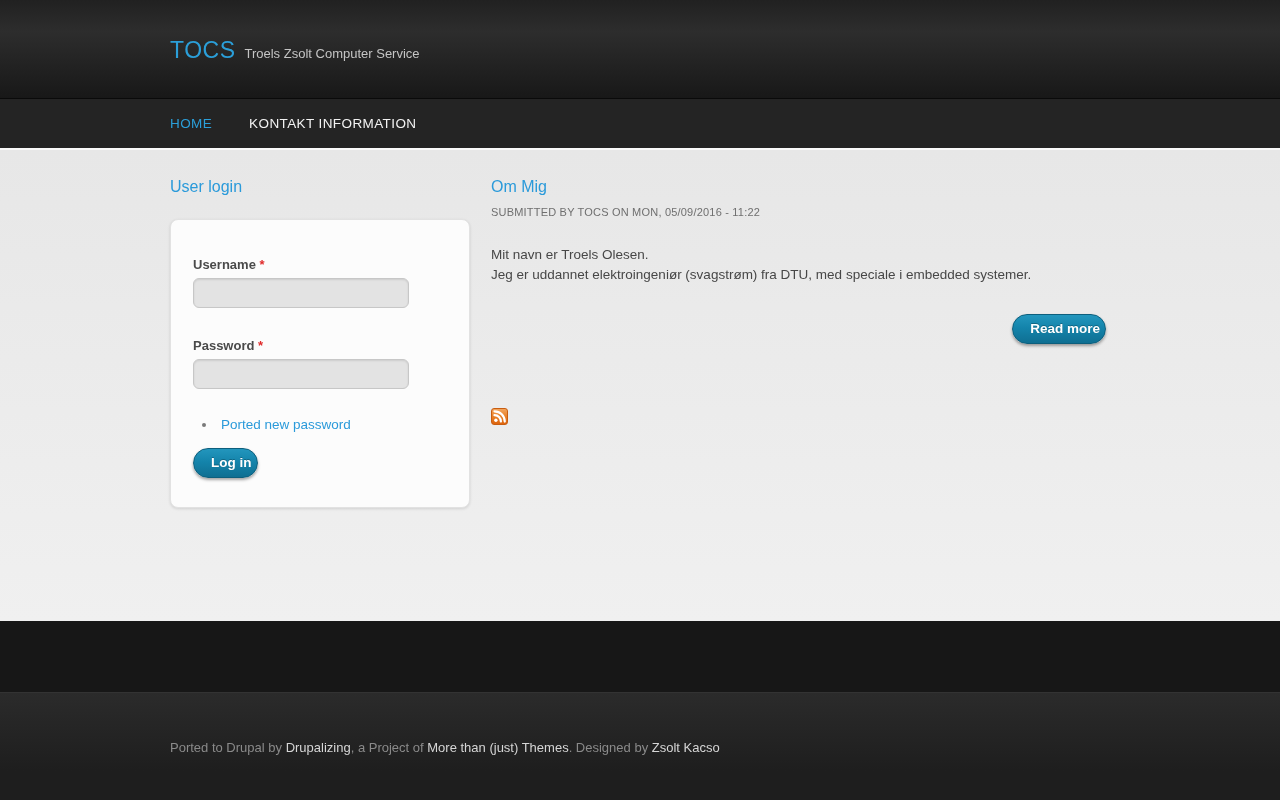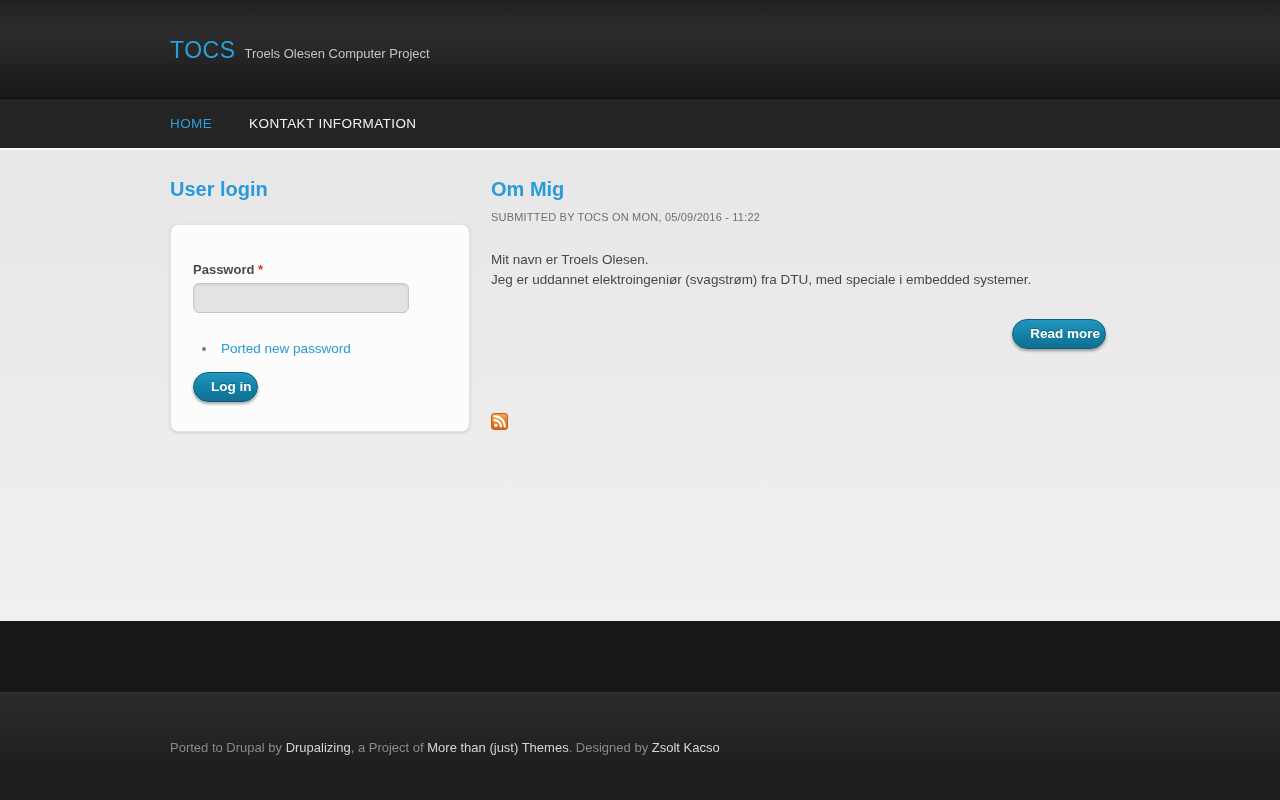--- a/index.html
+++ b/index.html
@@ -57,22 +57,22 @@
   .content {
     height: 471px;
     background: linear-gradient(180deg, #e7e7e7 0%, #f0f0f0 100%);
   }
   .content-inner { display: flex; }
   .sidebar { width: 300px; flex: 0 0 300px; }
   .main-col { margin-left: 21px; flex: 1; }
 
   h2.block-title, h2.node-title {
     margin-top: 28px;
-    font-size: 20px;
-    font-weight: bold;
+    font-size: 16px;
+    font-weight: normal;
     color: #2a9ada;
   }
   h2.node-title a { color: #2a9ada; text-decoration: none; cursor: pointer; }
 
   
   .login-card {
     margin-top: 23px;
     background: #fcfcfc;
     border: 1px solid #e2e2e2;
     border-radius: 8px;
@@ -178,38 +178,42 @@
     cursor: pointer;
   }
 </style>
 </head>
 <body>
 
 <header class="site-header">
   <div class="container">
     <div class="branding">
       <a class="site-name">TOCS</a>
-      <span class="site-slogan">Troels Olesen Computer Project</span>
+      <span class="site-slogan">Troels Zsolt Computer Service</span>
     </div>
   </div>
 </header>
 
 <nav class="navbar">
   <div class="container">
     <a class="nav-link active">HOME</a>
     <a class="nav-link">KONTAKT INFORMATION</a>
   </div>
 </nav>
 
 <div class="content">
   <div class="container content-inner">
 
     <aside class="sidebar">
       <h2 class="block-title">User login</h2>
       <div class="login-card">
+        <div class="form-item">
+          <label><span>Username</span> <span class="required-marker">*</span></label>
+          <input class="text-input" type="text" value="" style="">
+        </div>
         <div class="form-item">
           <label><span>Password</span> <span class="required-marker">*</span></label>
           <input class="text-input" type="password" value="" style="">
         </div>
         <ul class="login-links">
           <li>
             <a>Ported new password</a>
           </li>
         </ul>
         <button class="btn login-btn">Log in</button>

